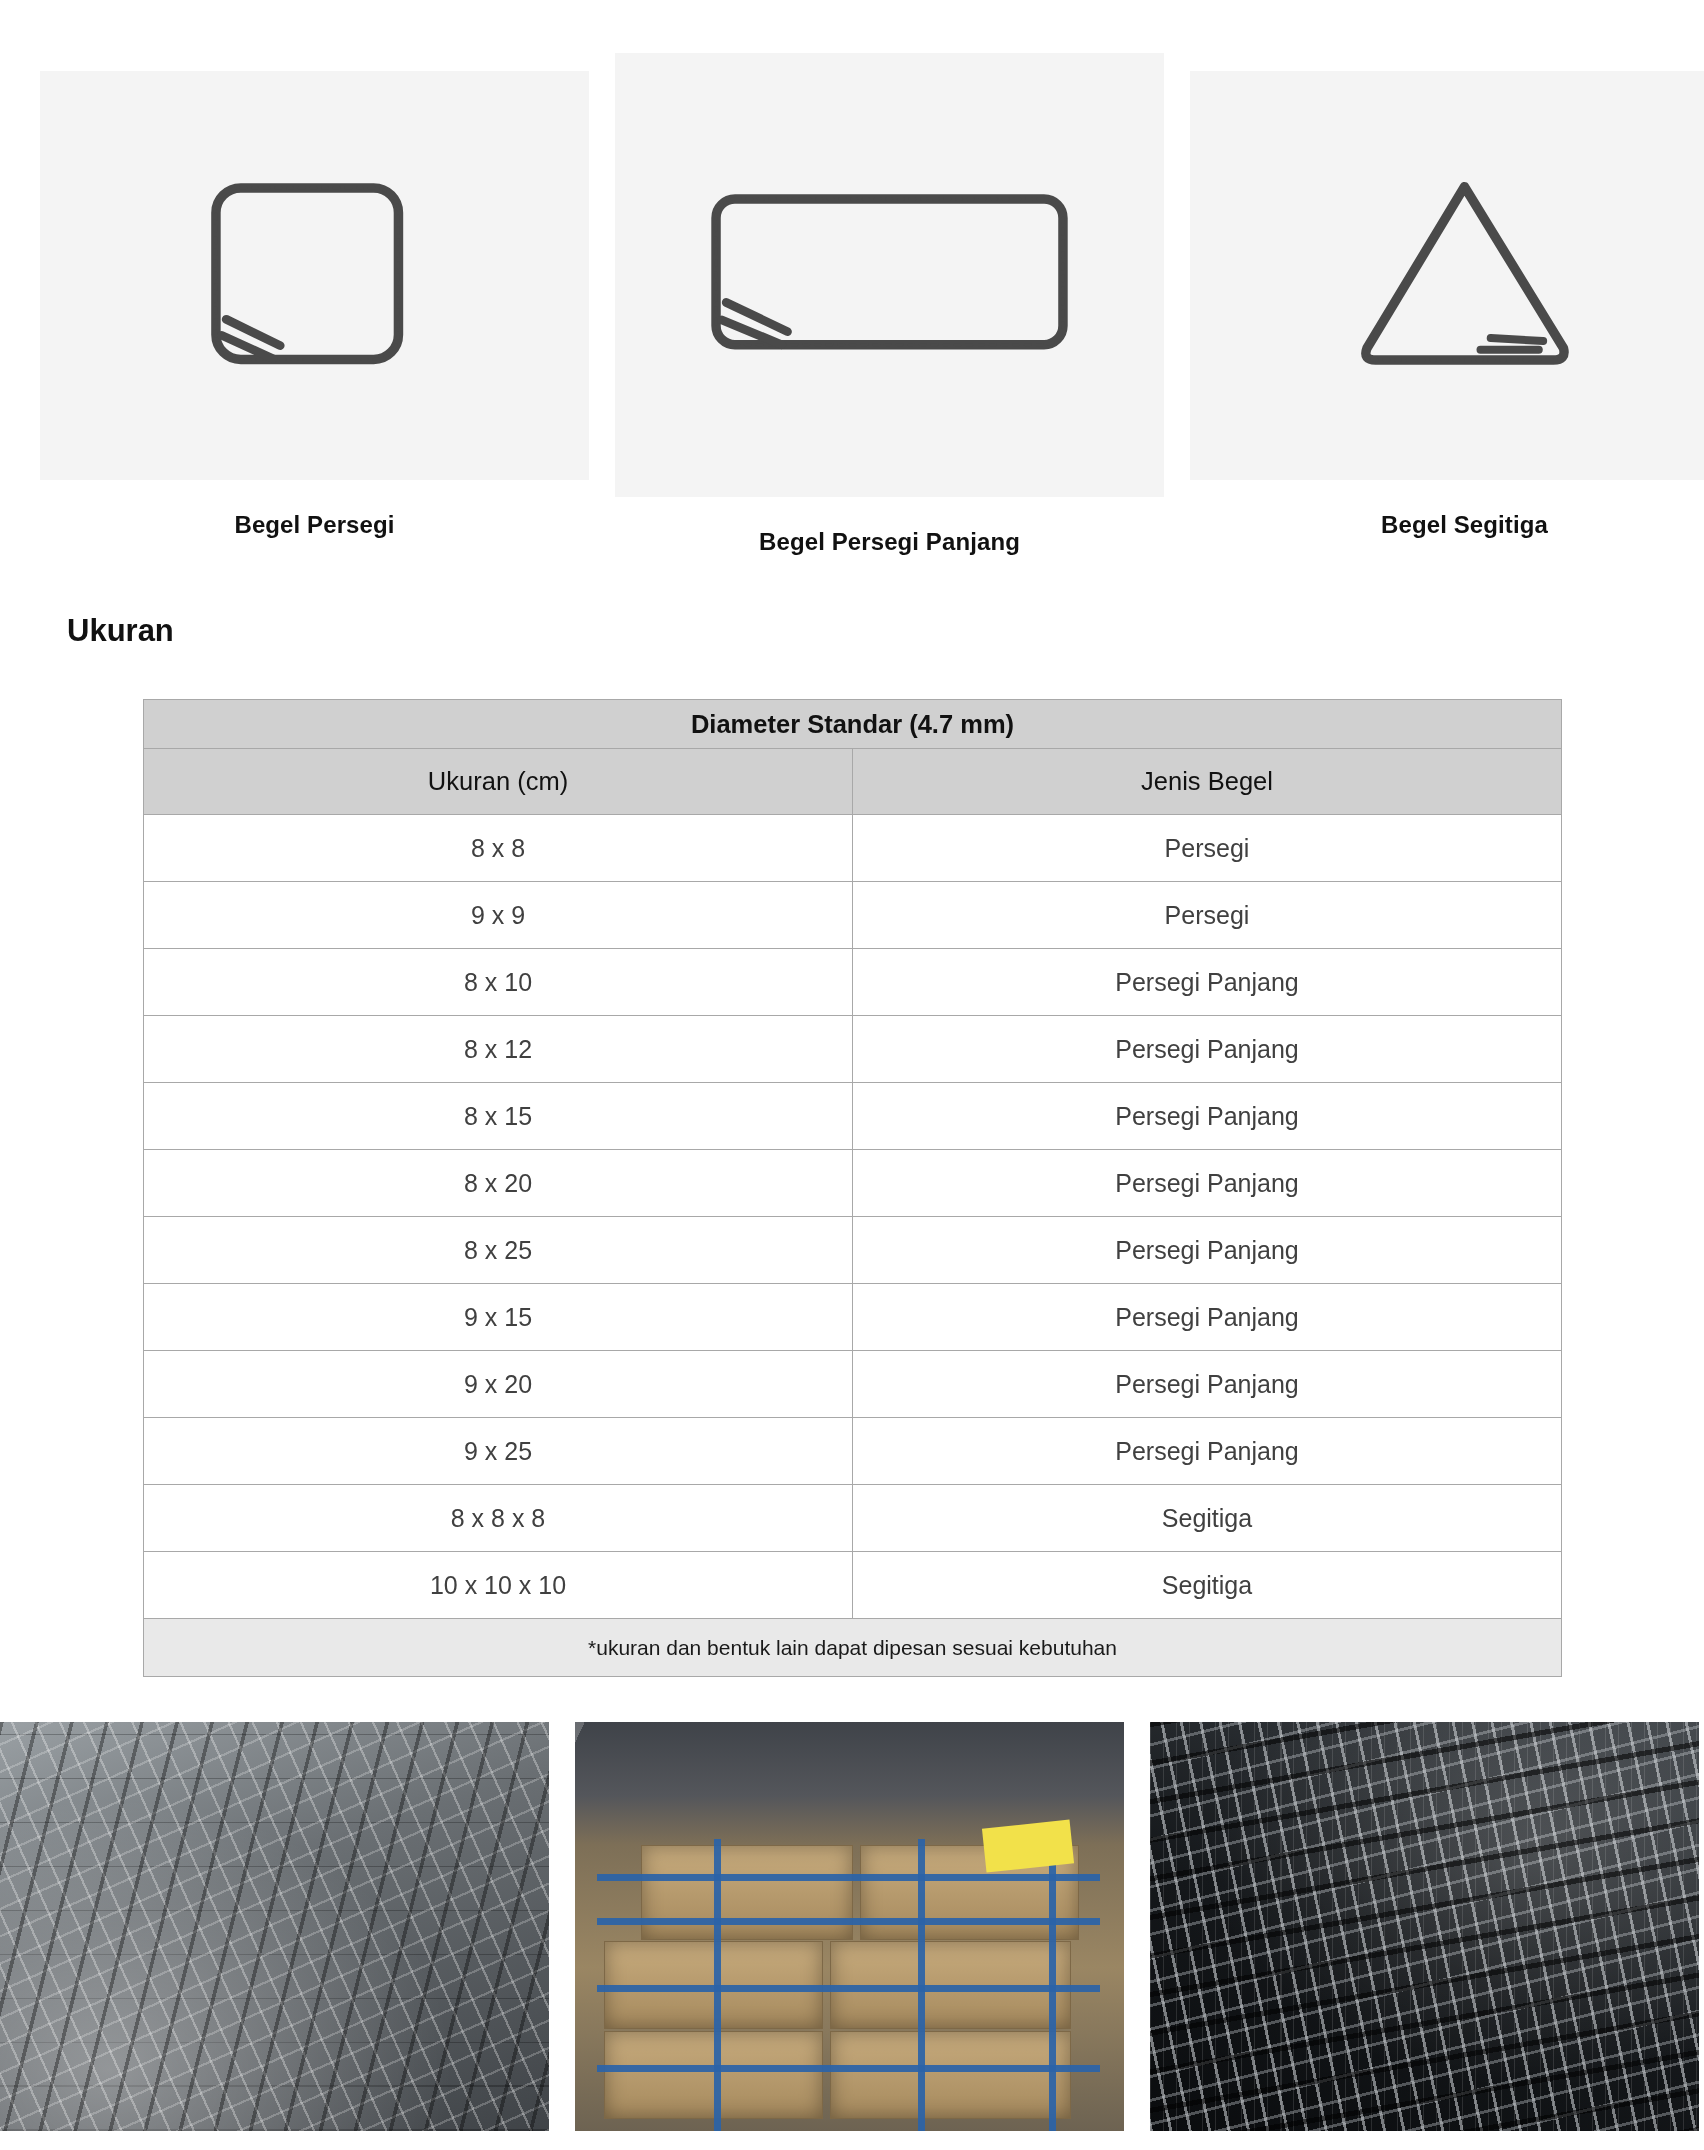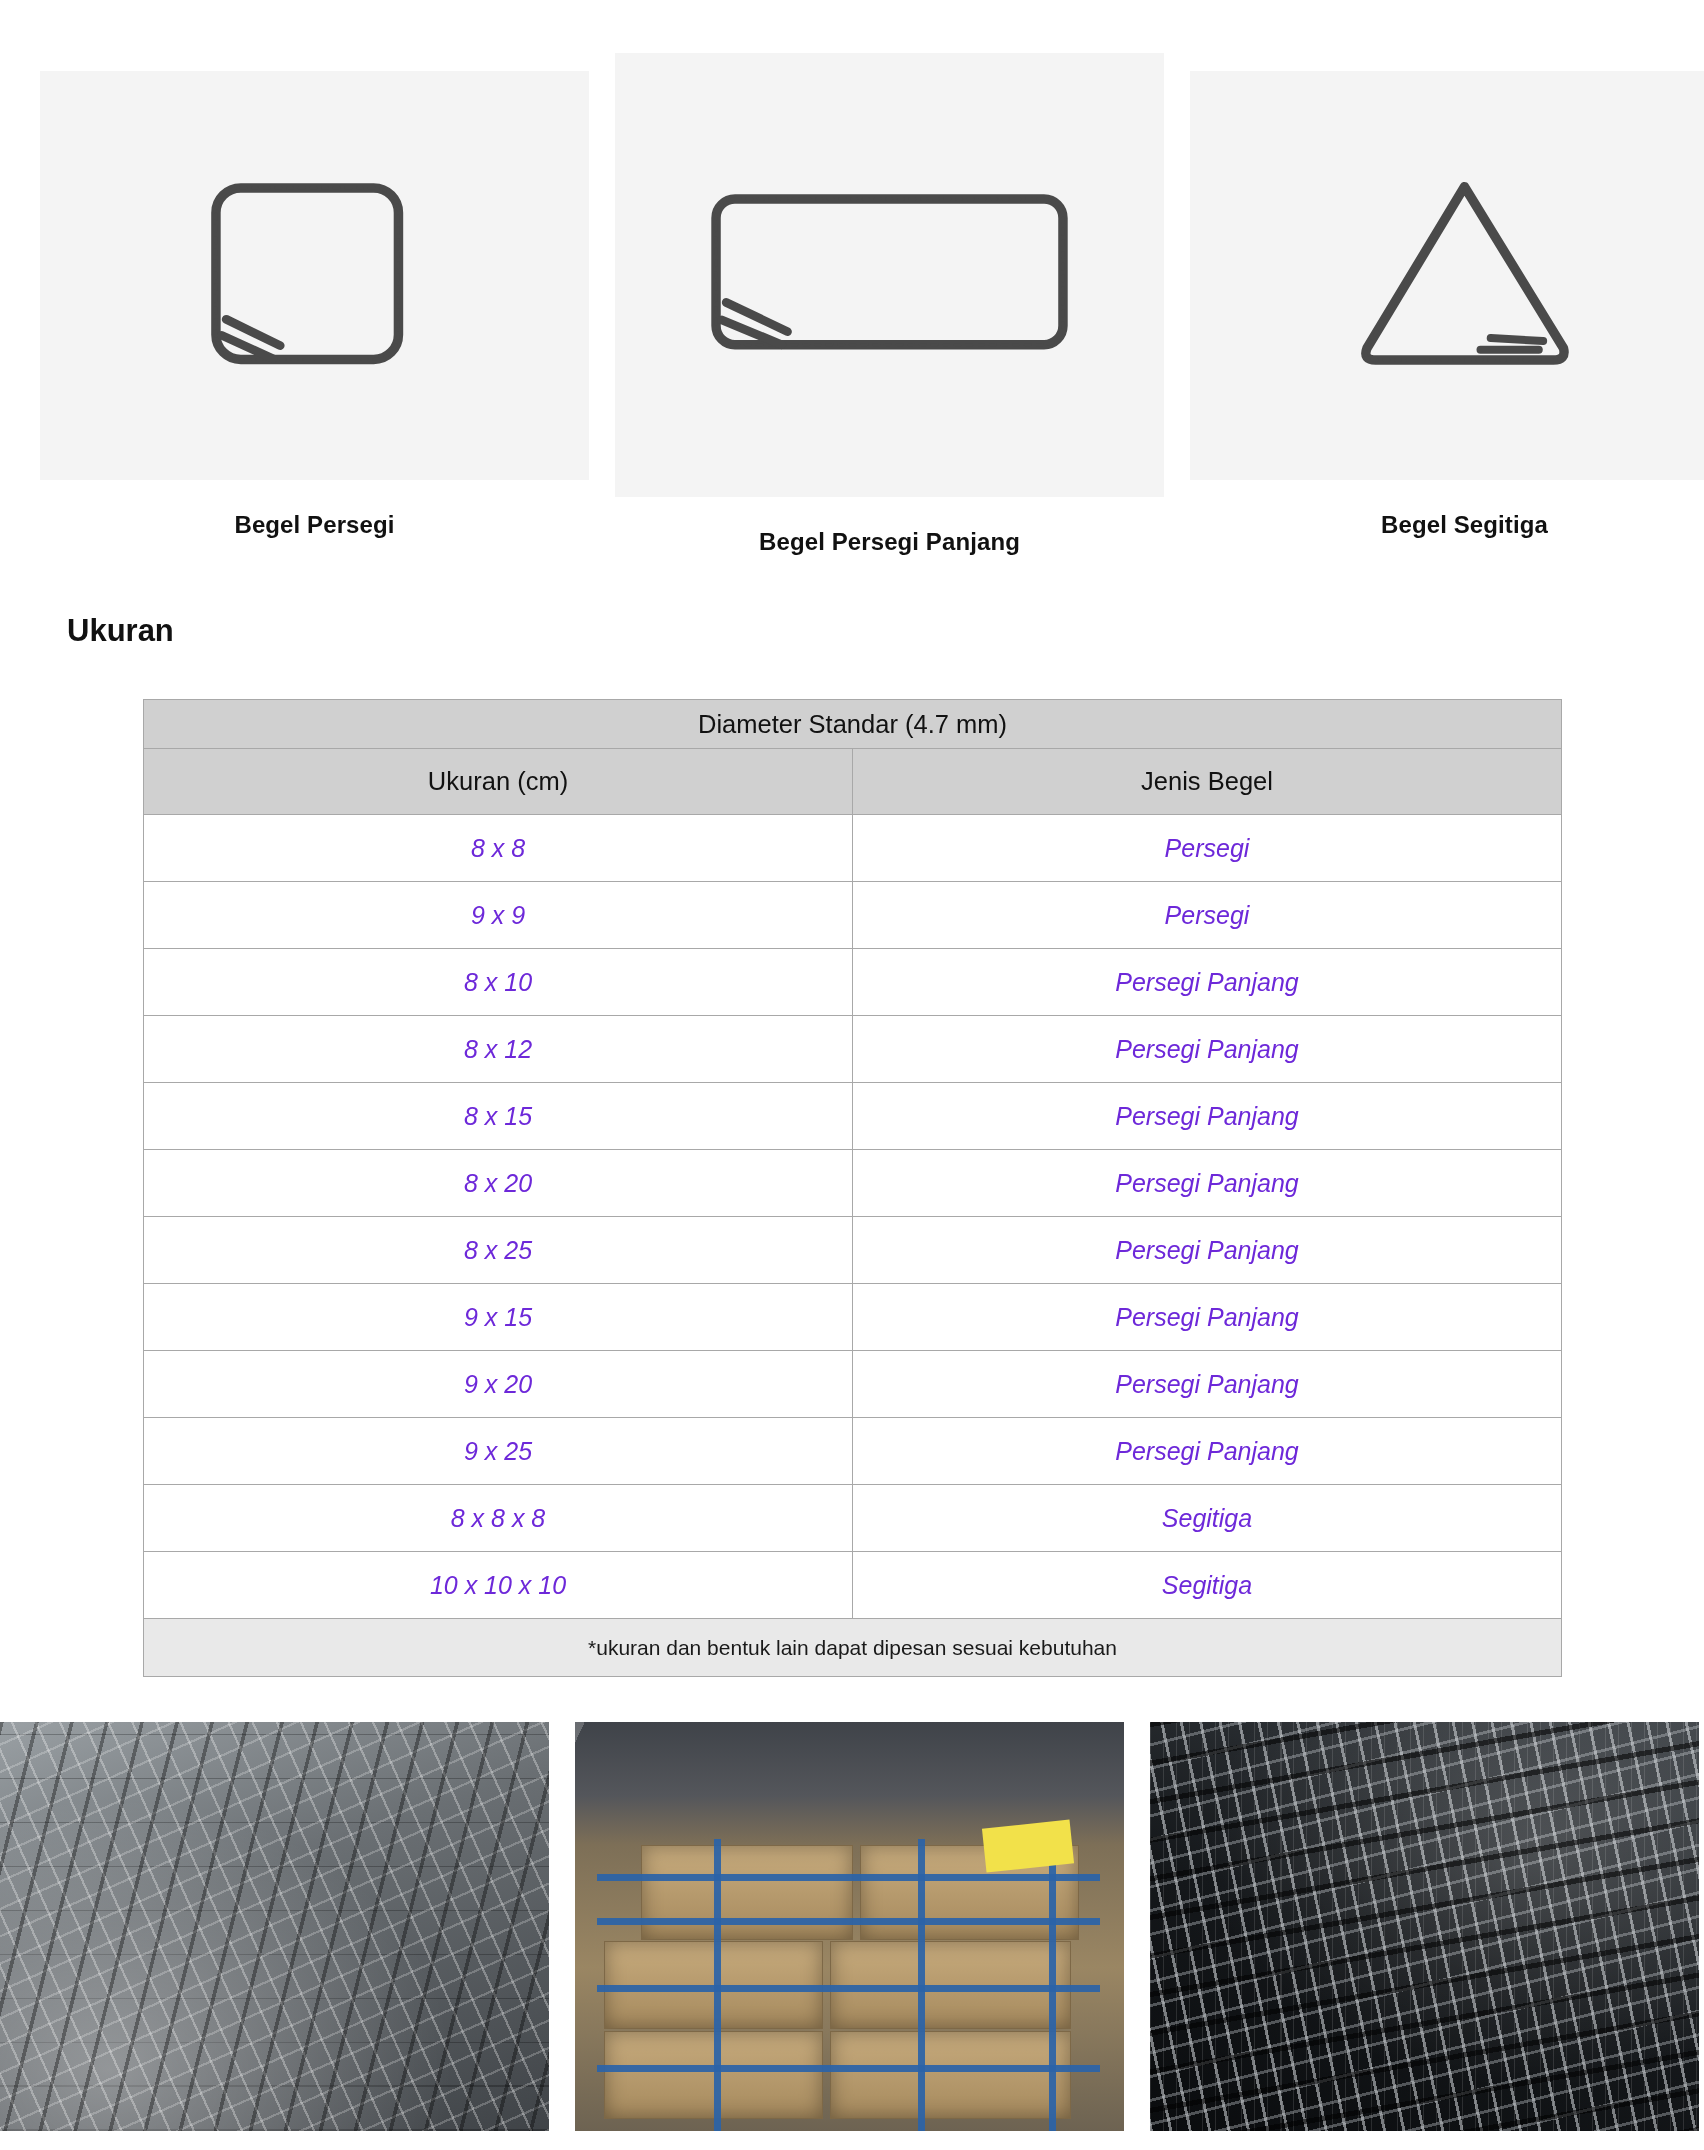--- a/index.html
+++ b/index.html
@@ -79,37 +79,36 @@
     width: 100%;
     table-layout: fixed;
   }
   table.sizes th, table.sizes td {
     border: 0.7px solid #a8a8a8;
     text-align: center;
   }
   .tbl-title {
     background: #d0d0d0;
     font-size: 25.5px;
-    font-weight: normal;
+    font-weight: bold;
     height: 49px;
     color: #111;
   }
   .tbl-colhead {
     background: #d0d0d0;
     font-size: 25.5px;
     font-weight: normal;
     height: 66px;
     color: #111;
   }
   .tbl-cell {
     font-size: 25px;
     height: 67px;
-    color: #6d28d9;
+    color: #404040;
     font-weight: normal;
-    font-style: italic;
   }
   .tbl-note {
     background: #e9e9e9;
     font-size: 21px;
     height: 58px;
     color: #1a1a1a;
     margin-left: 12px;
   }
 
   

